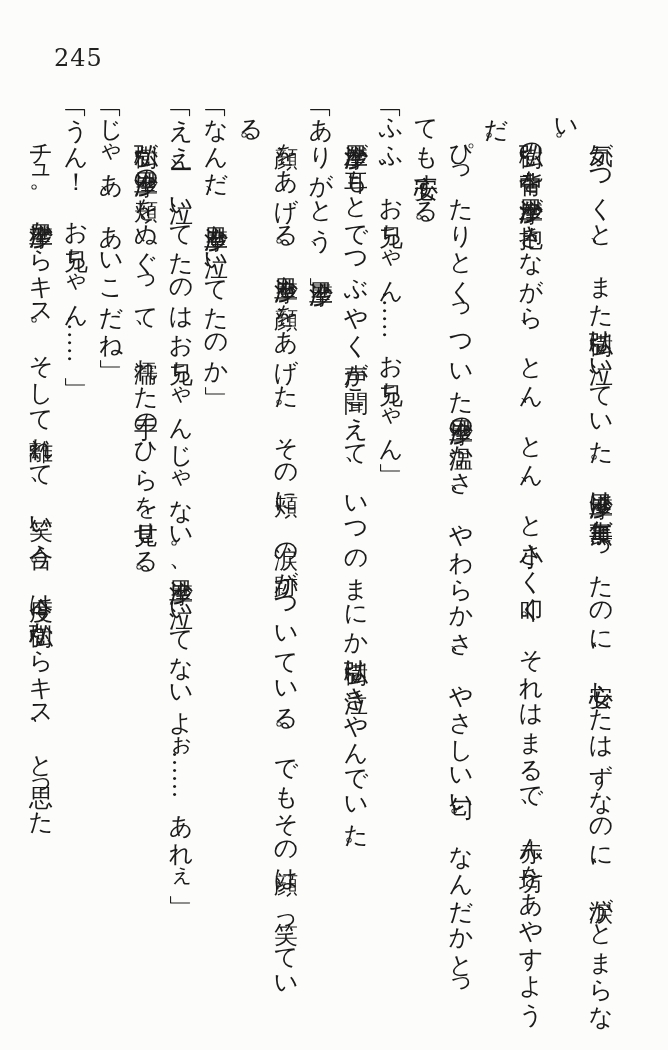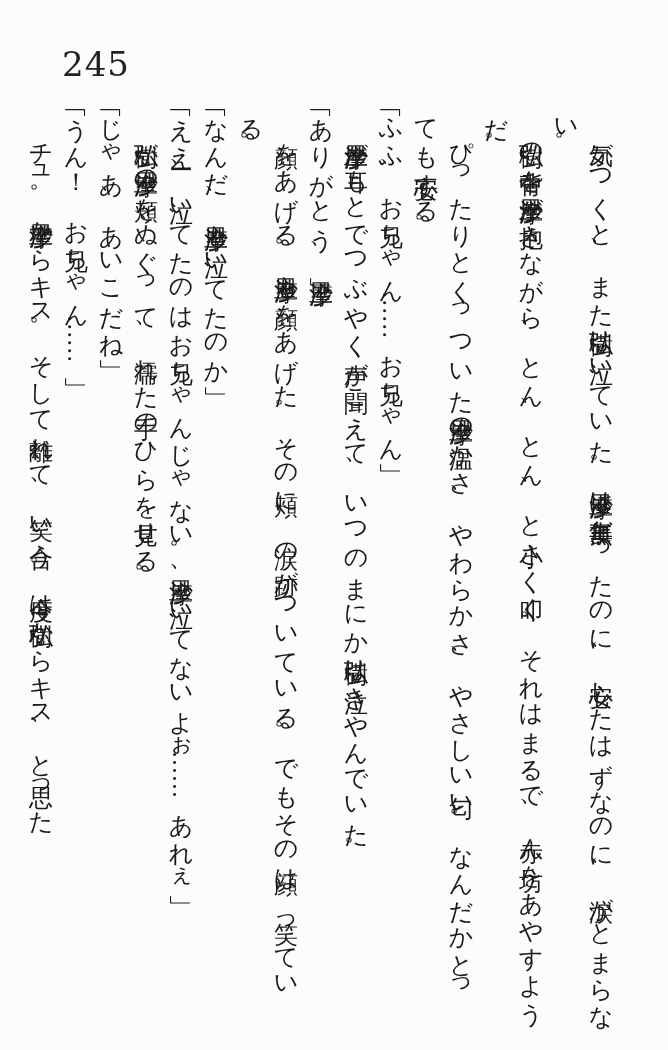--- a/index.html
+++ b/index.html
@@ -16,22 +16,22 @@
     position: relative;
     width: 668px;
     height: 1050px;
     background: #fcfcfa;
     overflow: hidden;
     color: #1b1b1b;
   }
   .page-number {
     position: absolute;
     top: 44px;
-    left: 62px;
-    font-size: 34px;
+    left: 54px;
+    font-size: 24px;
     letter-spacing: 1px;
     color: #222220;
     font-family: "DejaVu Serif", serif;
   }
   .text-block {
     position: absolute;
     top: 102px;
     right: 50px;
     height: 918px;
     writing-mode: vertical-rl;

